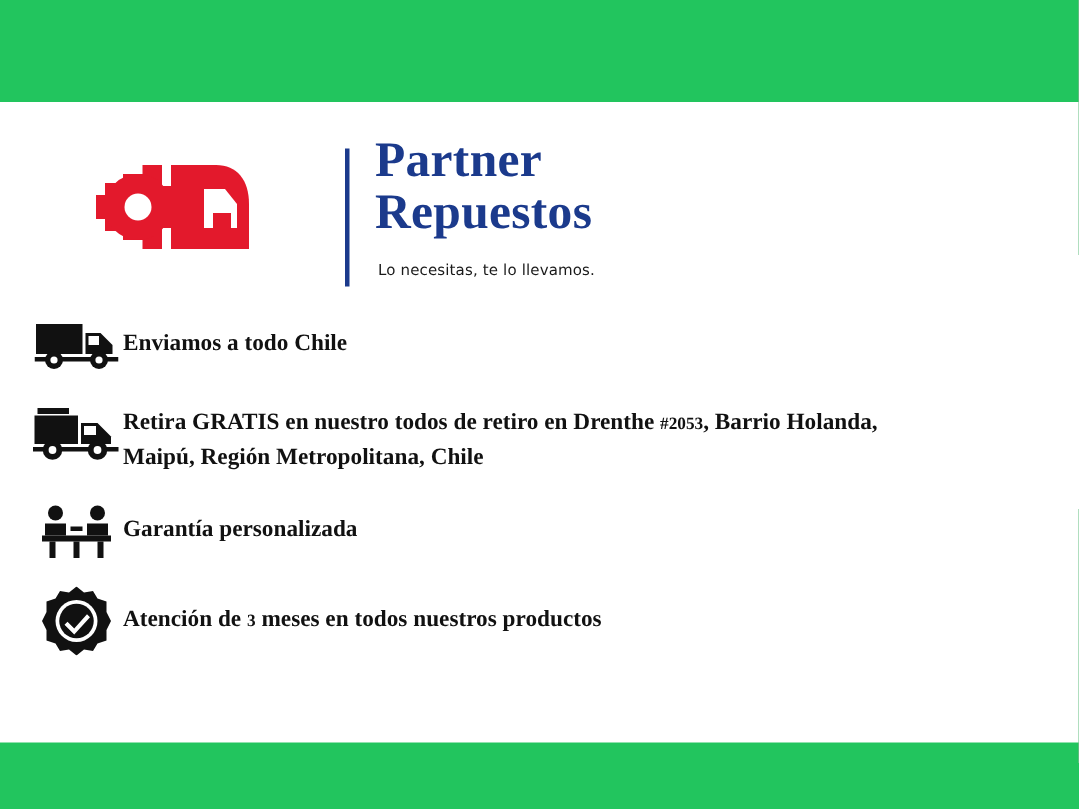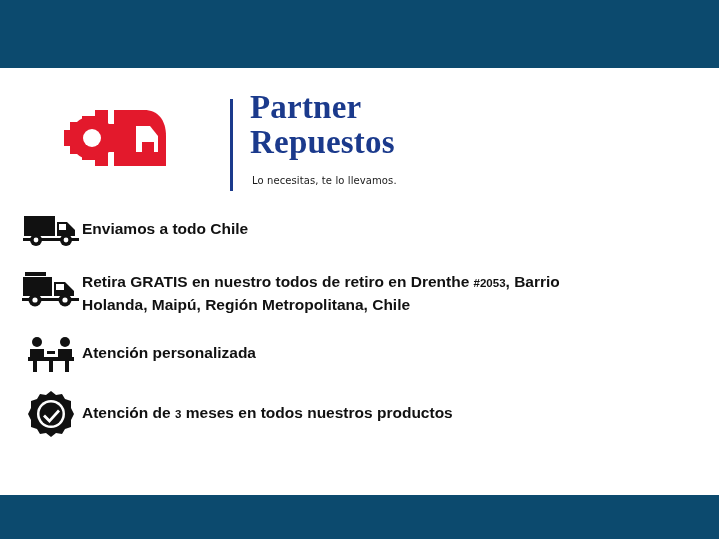--- a/index.html
+++ b/index.html
@@ -10,21 +10,21 @@
     width: 719px;
     height: 539px;
     background: #446644;
     font-family: "Liberation Sans", sans-serif;
     overflow: hidden;
   }
   .stage {
     position: relative;
     width: 719px;
     height: 539px;
-    background: #0c4a6e;
+    background: #22c55e;
   }
   .card {
     position: absolute;
     left: 0;
     top: 68px;
     width: 719px;
     height: 427px;
     background: #ffffff;
   }
 
@@ -91,21 +91,21 @@
   }
   .feature .icon-box {
     width: 62px;
     min-width: 62px;
     height: 44px;
     display: flex;
     align-items: center;
     justify-content: center;
   }
   .feature .feature-text {
-    font-family: Liberation Sans, sans-serif;
+    font-family: Liberation Serif, serif;
     font-weight: bold;
     font-size: 15.5px;
     line-height: 22px;
     color: #111111;
     padding-top: 10px;
     max-width: 520px;
   }
   .feature-2 .feature-text { padding-top: 3px; }
   .small-num {
     font-size: 11.5px;
@@ -206,21 +206,21 @@
               <path d="M2,14 L16,14 L16,22 L2,22 Z"></path>
               <path d="M30,14 L44,14 L44,22 L30,22 Z"></path>
               <rect x="0" y="22" width="46" height="4"></rect>
               <rect x="5" y="26" width="4" height="11"></rect>
               <rect x="37" y="26" width="4" height="11"></rect>
               <rect x="21" y="26" width="4" height="11"></rect>
               <rect x="19" y="16" width="8" height="3"></rect>
             </g>
           </svg>
         </div>
-        <div class="feature-text">Atención personalizada</div>
+        <div class="feature-text">Garantía personalizada</div>
       </div>
 
       <div class="feature feature-4">
         <div class="icon-box">
           <svg width="46" height="46" viewBox="0 0 46 46">
             <g fill="#111111">
               <path d="M23,0 L28,4 L34,3 L37,8 L43,10 L43,17 L46,23 L43,29 L43,36 L37,38 L34,43 L28,42 L23,46 L18,42 L12,43 L9,38 L3,36 L3,29 L0,23 L3,17 L3,10 L9,8 L12,3 L18,4 Z"></path>
             </g>
             <circle cx="23" cy="23" r="14" fill="#ffffff"></circle>
             <circle cx="23" cy="23" r="11.5" fill="#111111"></circle>

